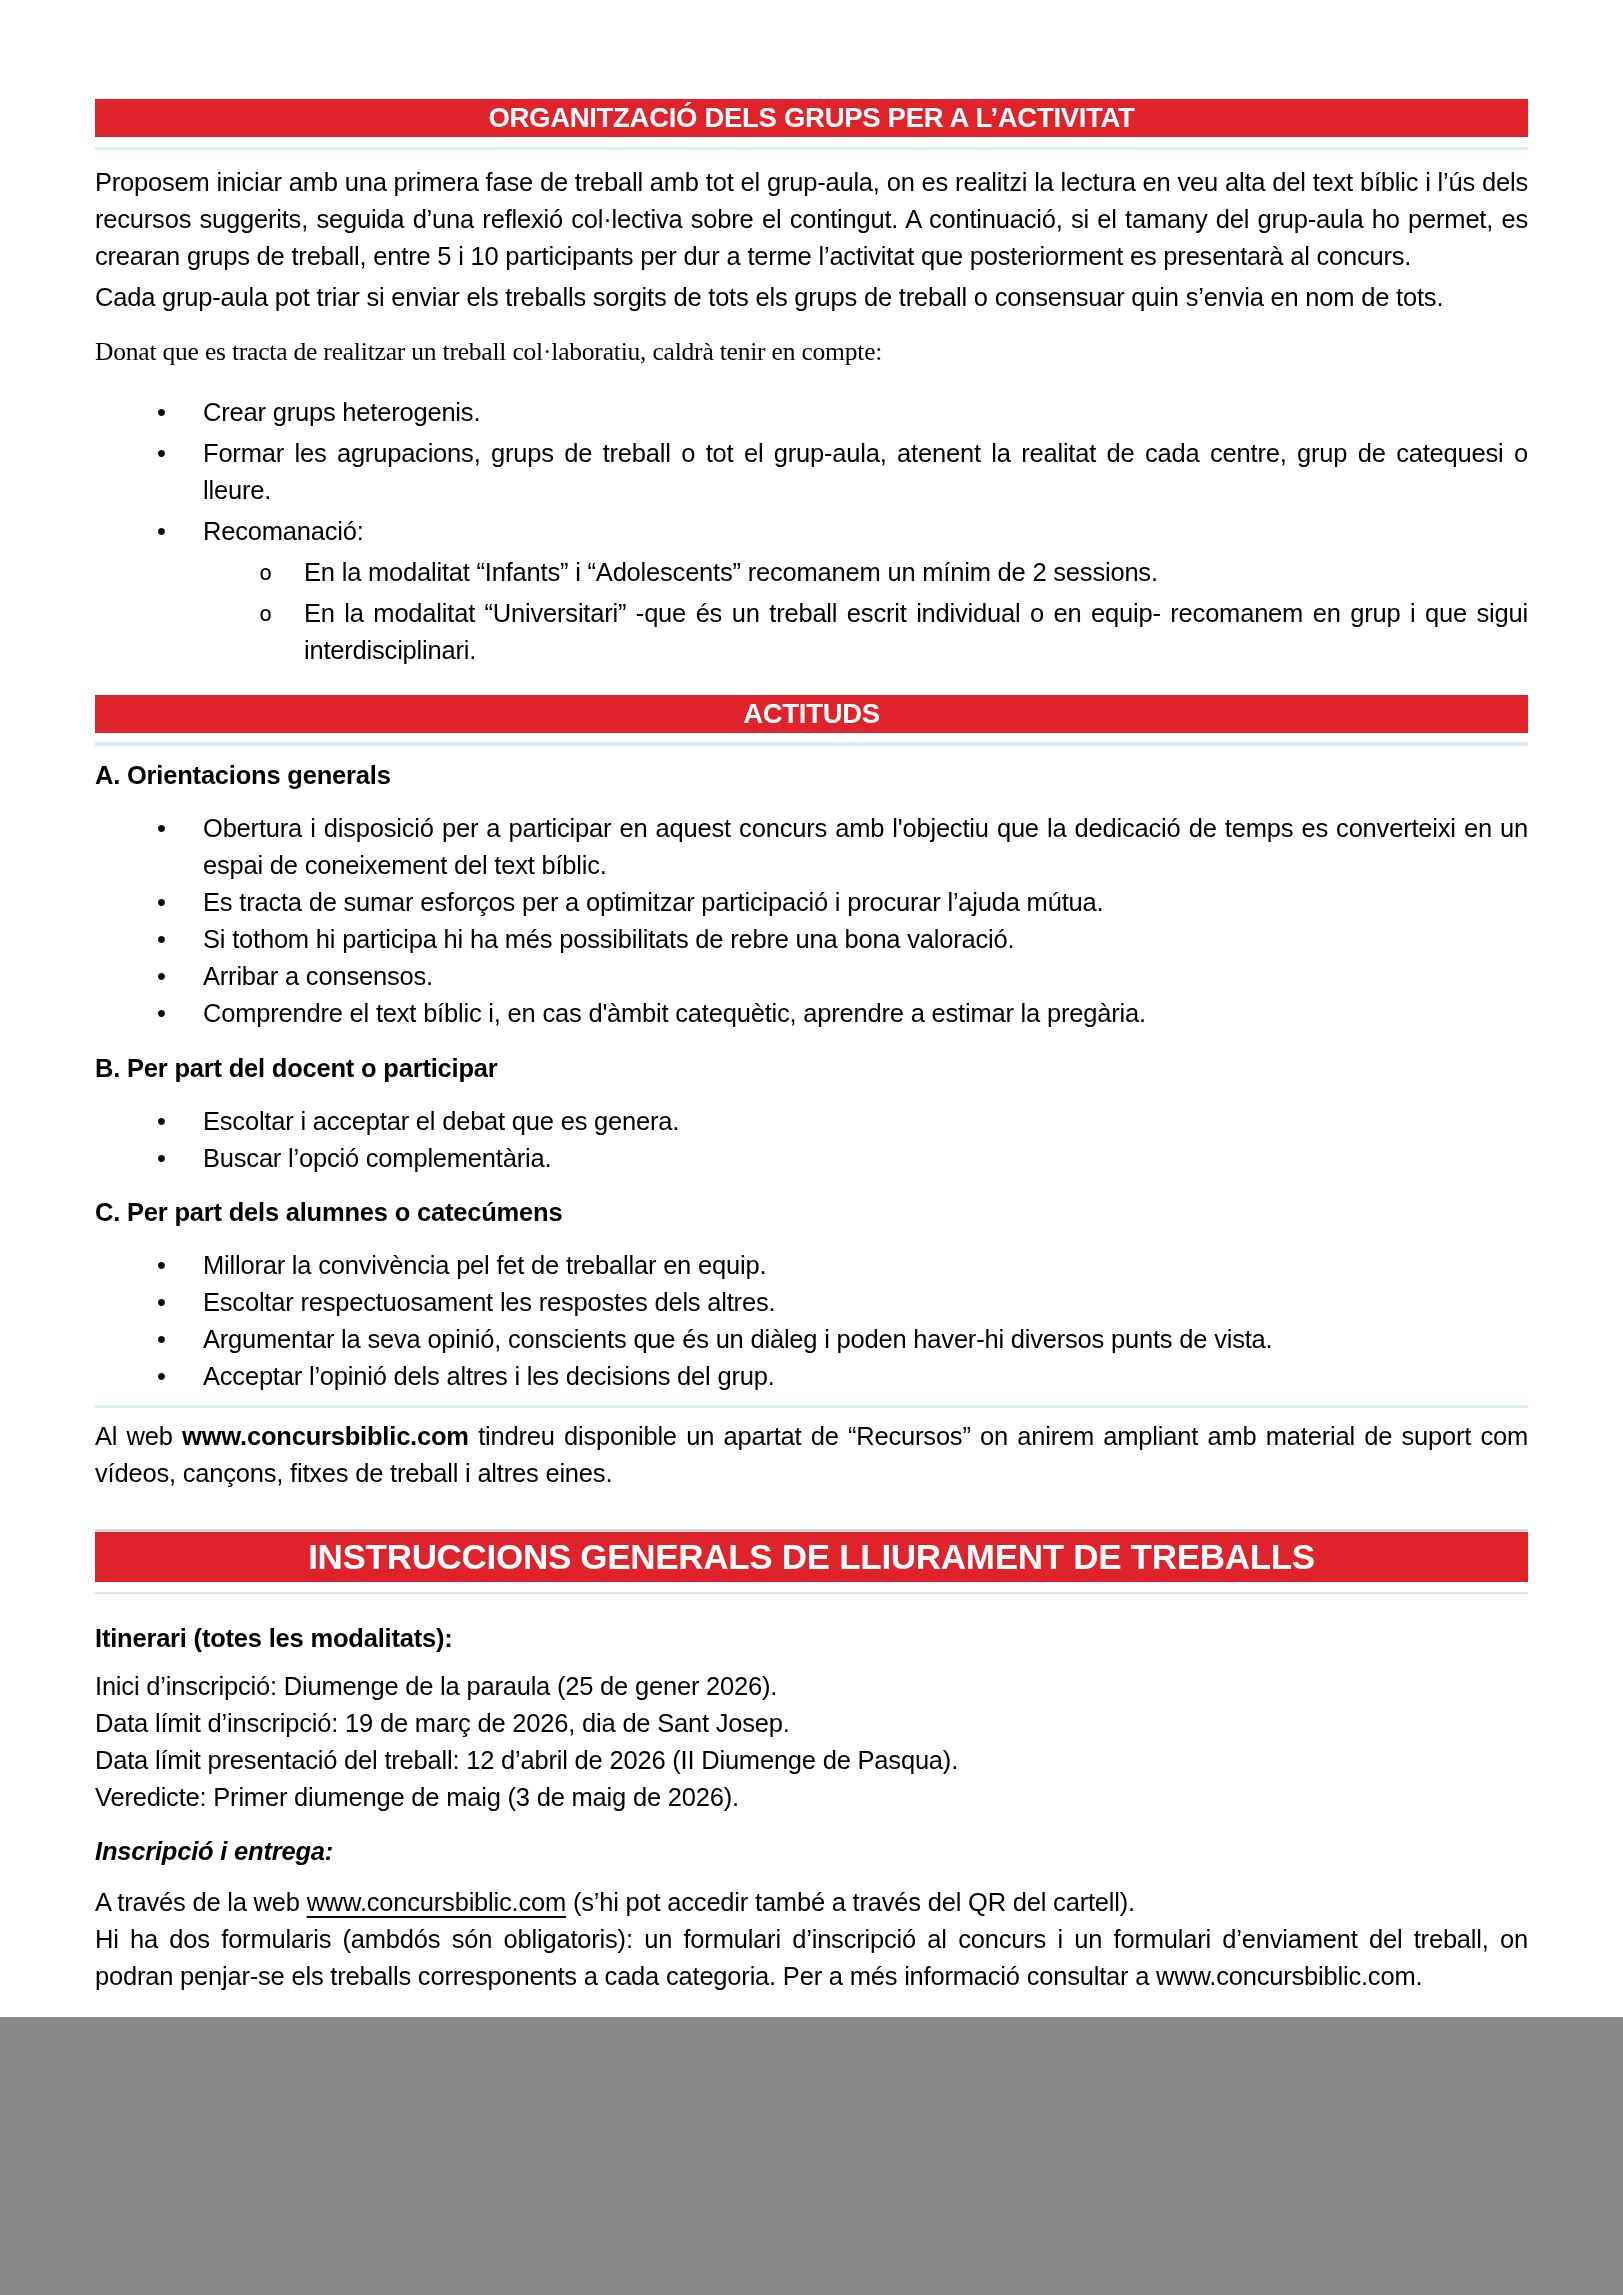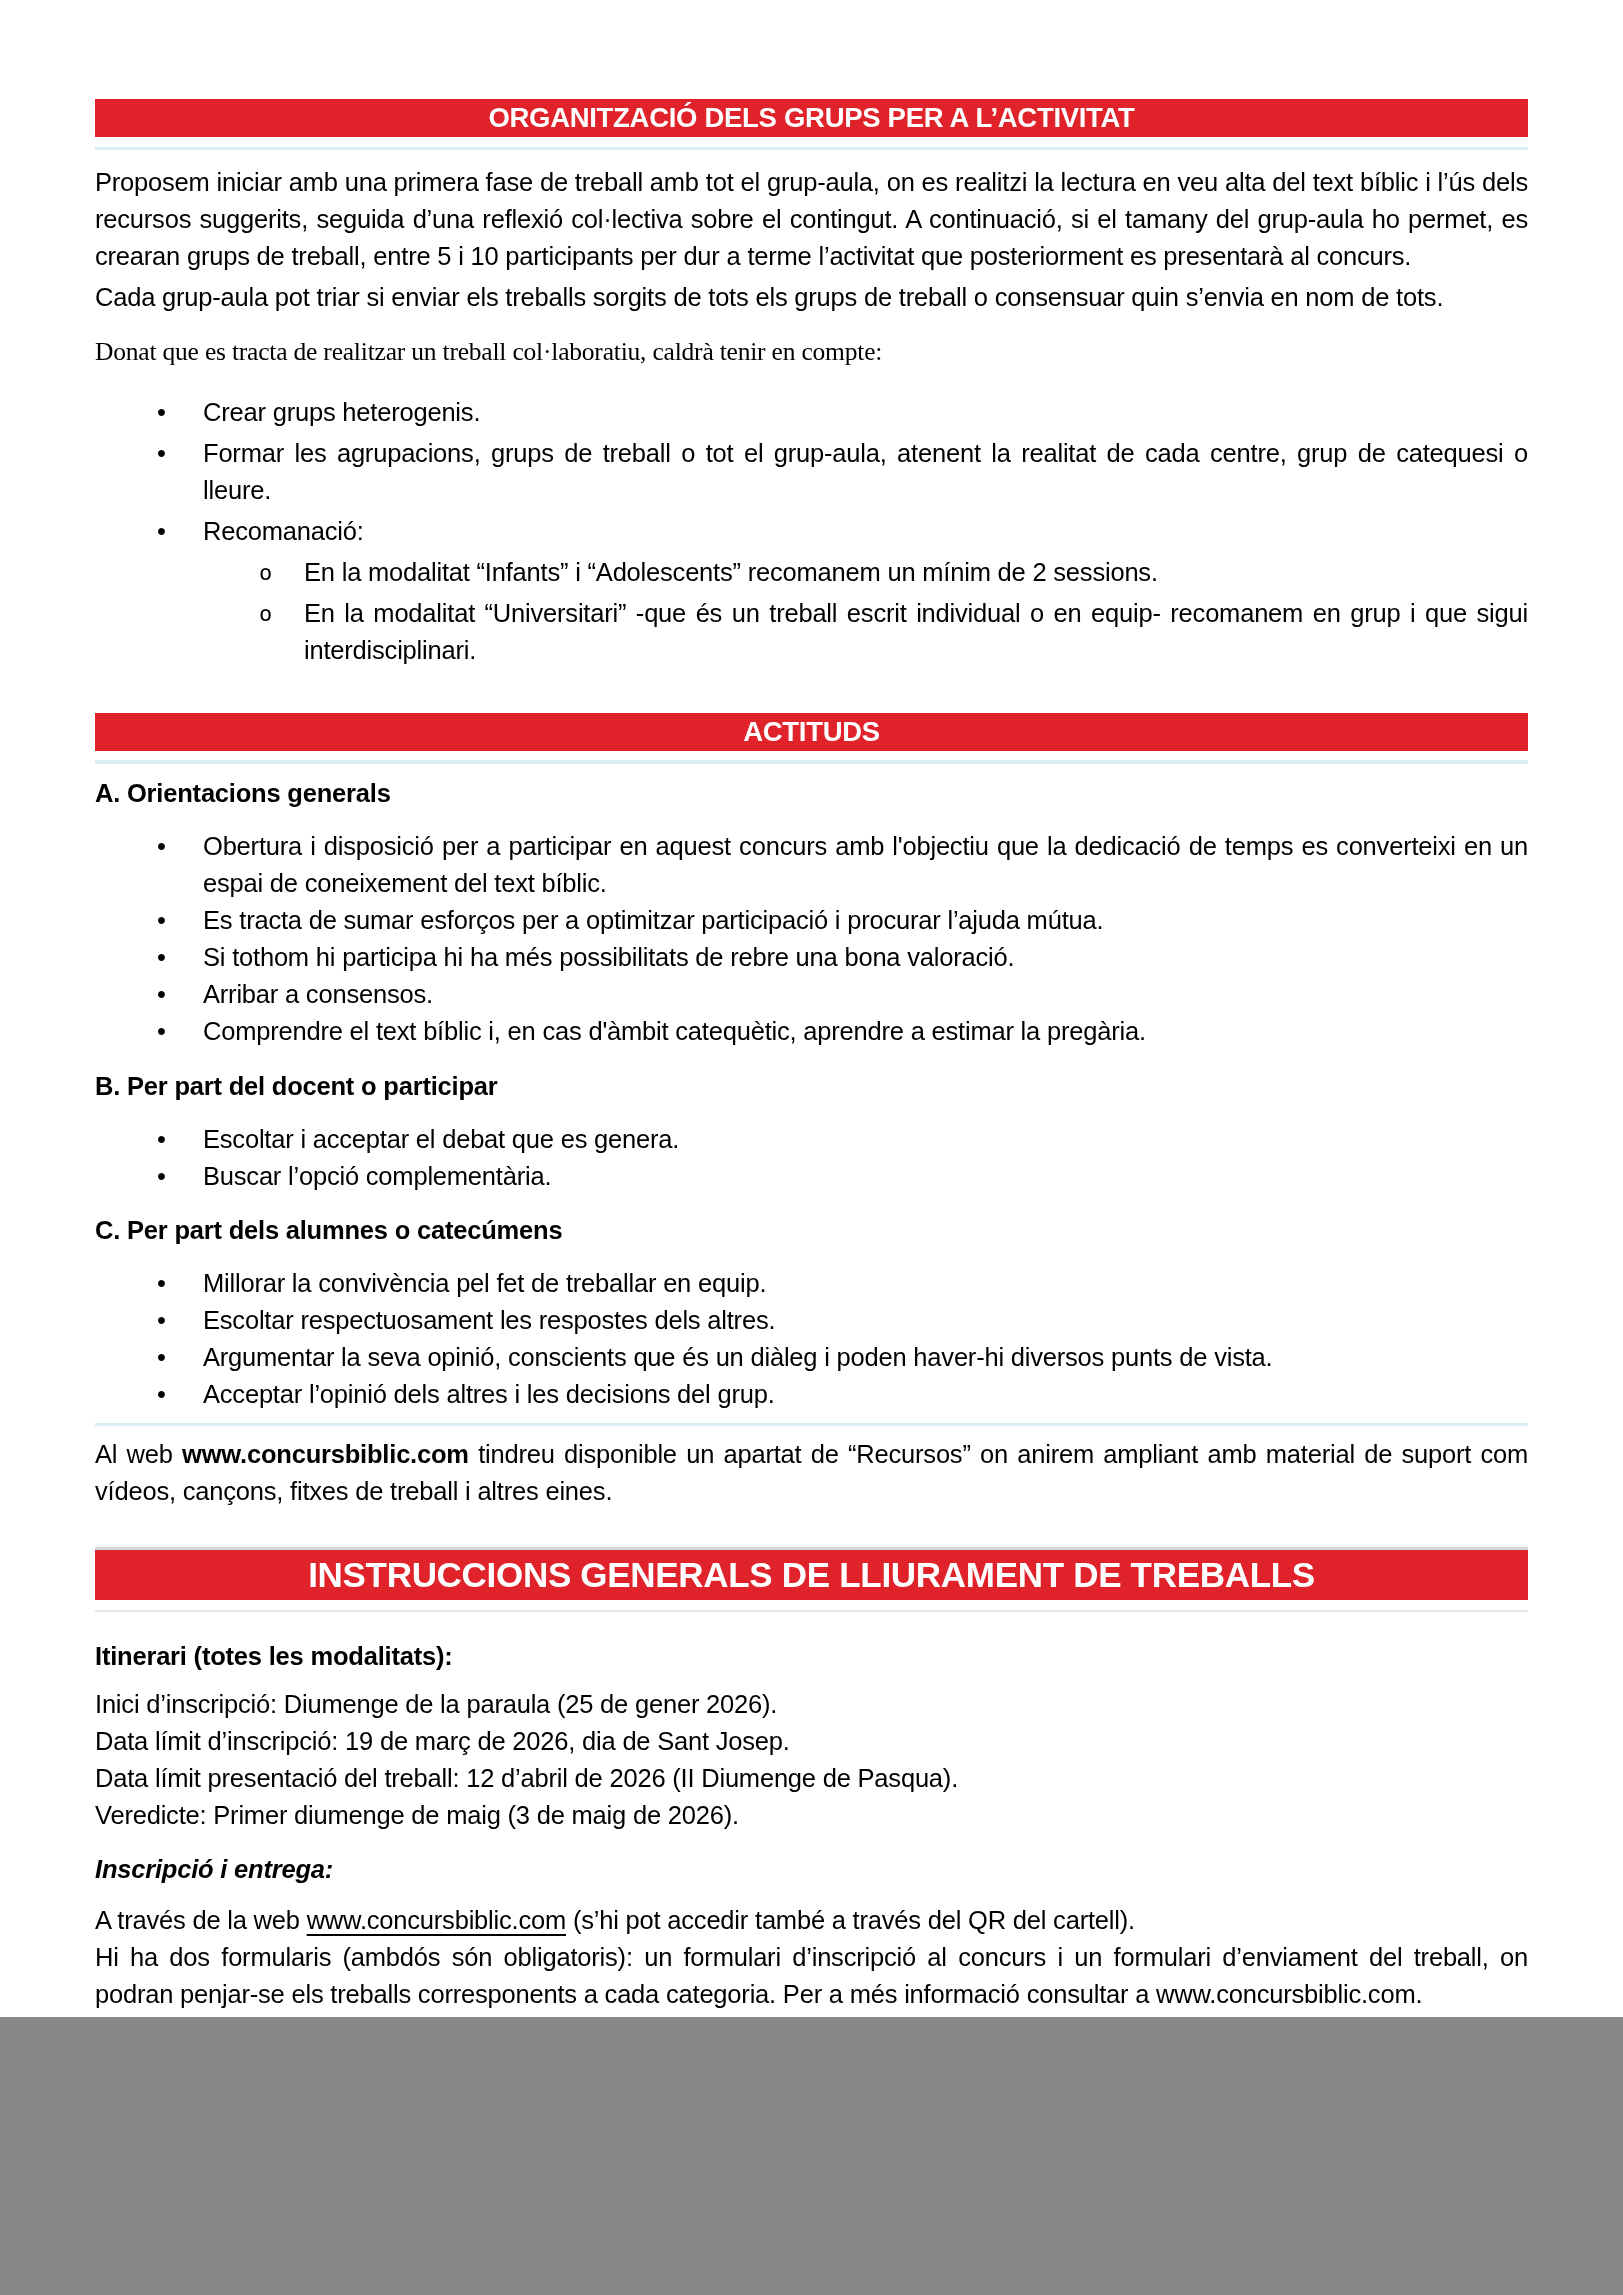--- a/index.html
+++ b/index.html
@@ -44,21 +44,21 @@
   .list { margin-top:23.6px; }
   .list.tight { margin-top:15.7px; }
   .li { position:relative; padding-left:108px; margin-bottom:3.9px; }
   .list.tight .li { margin-bottom:0; }
   .li .txt { display:block; text-align:justify; }
   .li .mk { position:absolute; left:62px; top:0; }
   .li.l2 { padding-left:209px; }
   .li.l2 .mk { left:164px; font-family:"DejaVu Sans Mono","Liberation Mono",monospace; font-size:22px; }
 
   .h-bold { font-weight:bold; }
-  .mt-banner2 { margin-top:44px; }
+  .mt-banner2 { margin-top:26px; }
   .mt-heading { margin-top:11.8px; }
   .mt-hb { margin-top:18.3px; }
   .mt-hc { margin-top:17px; }
   .mt-banner3 { margin-top:37px; }
   .mt-eines { margin-top:10.5px; }
   .mt-itin-h { margin-top:26px; }
   .mt-itin { margin-top:10.5px; }
   .mt-insc { margin-top:17px;font-style:italic; }
   .mt-entrega { margin-top:14px; }
 

